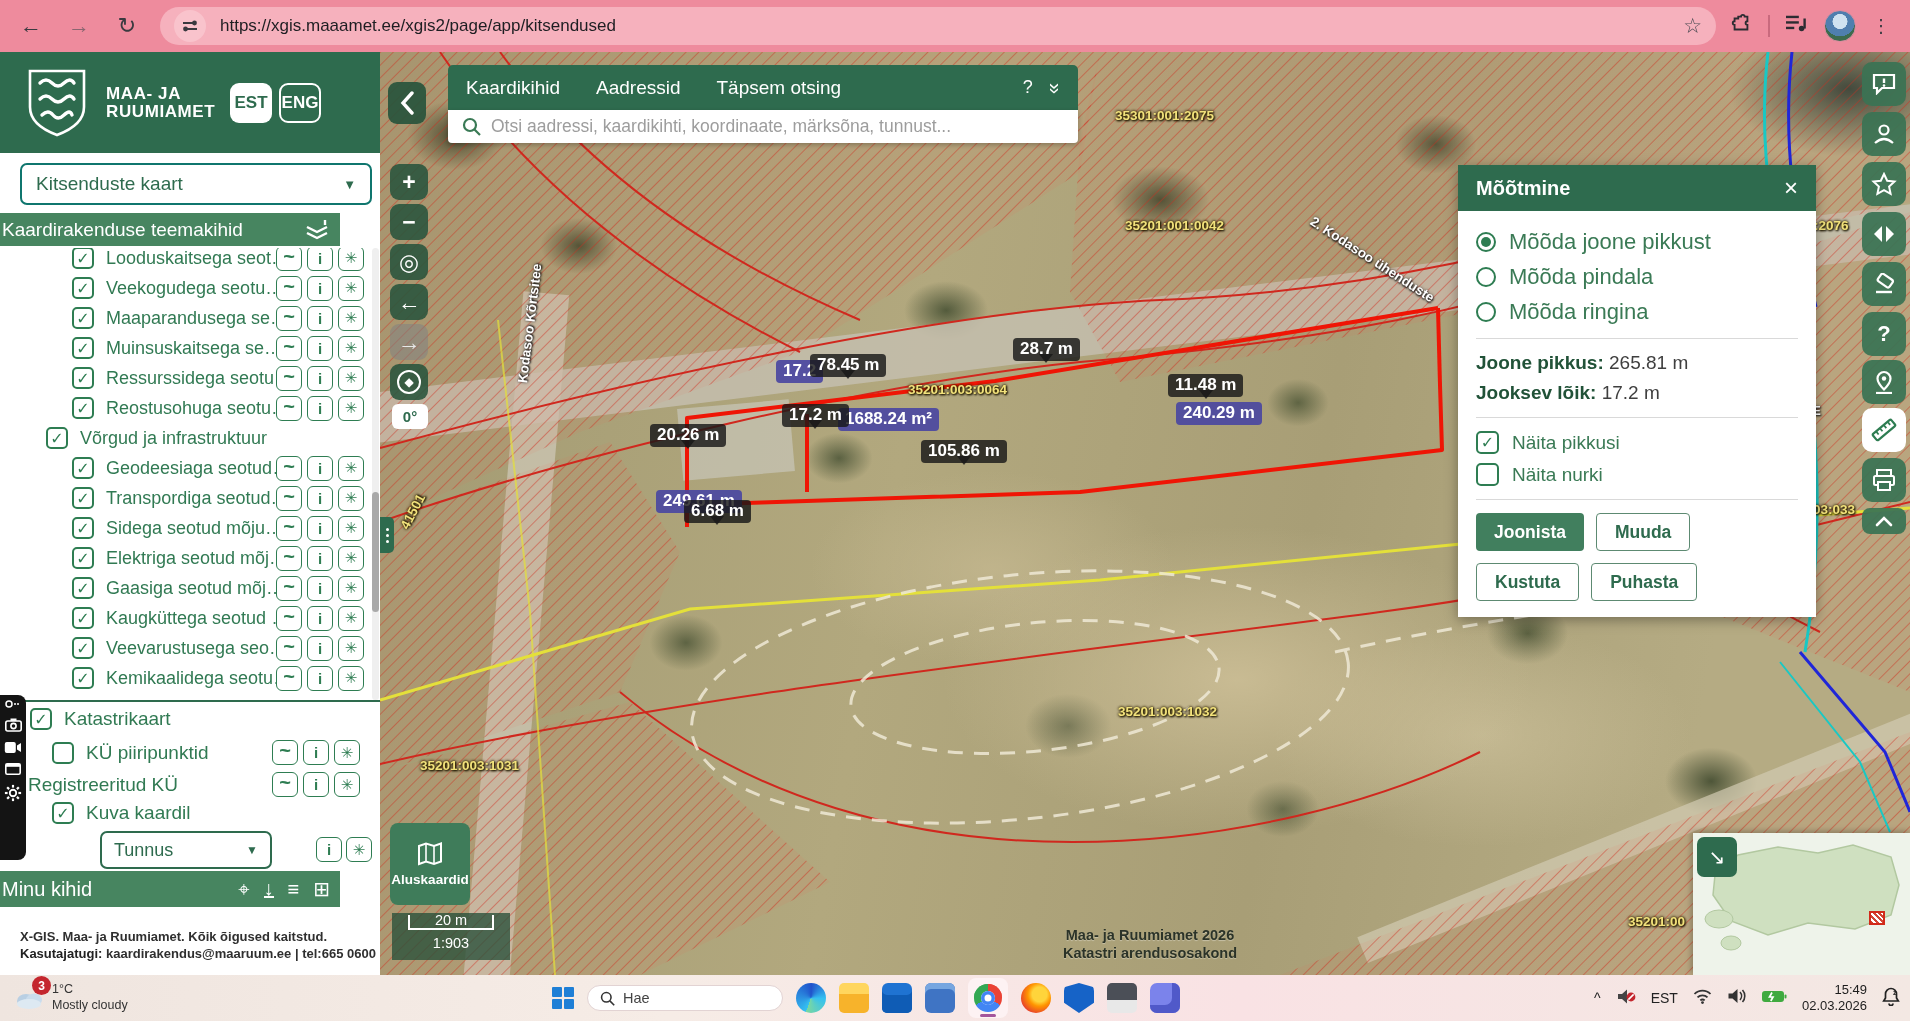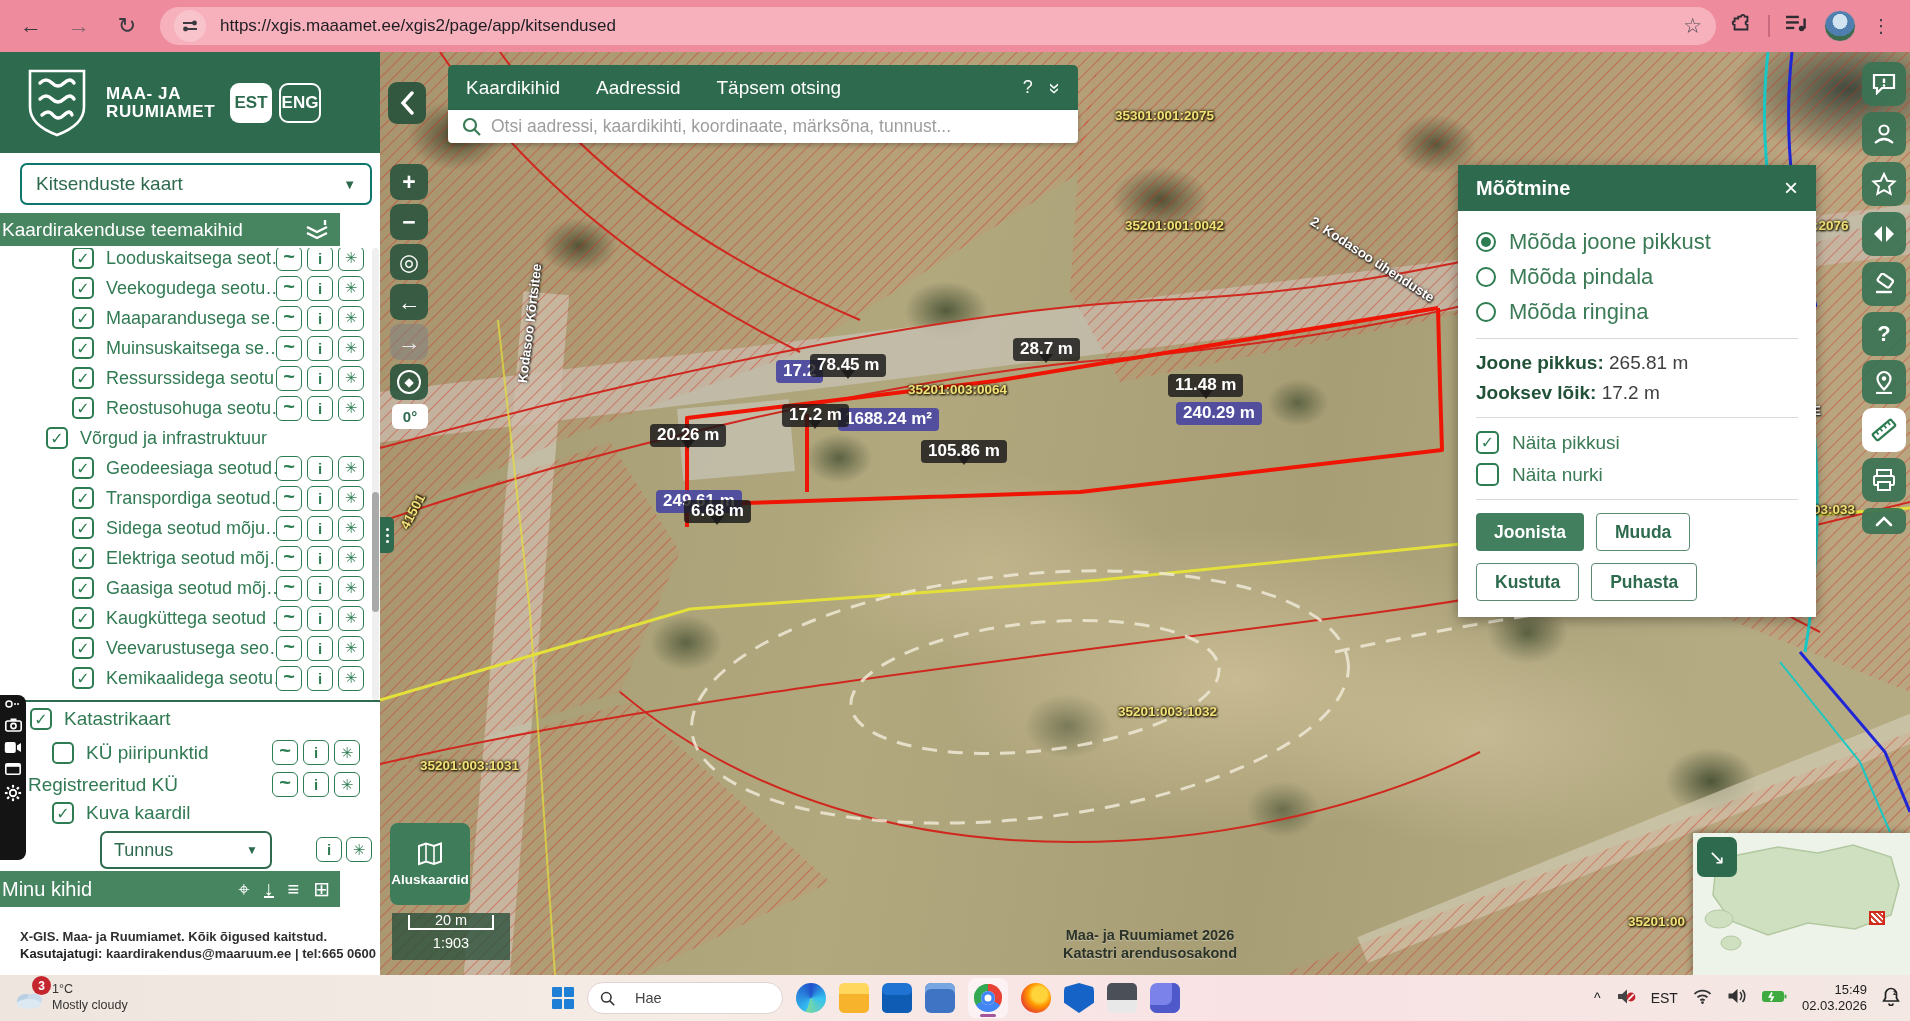--- a/index.html
+++ b/index.html
@@ -198,22 +198,22 @@
   .taskbar { position:absolute; left:0; top:975px; width:1910px; height:46px;
     background:linear-gradient(90deg,#efe5df,#f6ece6 35%,#f9e2e4 65%,#f3e8e3);
     display:flex; align-items:center; z-index:50; }
   .weather { display:flex; align-items:center; gap:8px; margin-left:14px; position:relative; width:170px; }
   .wbadge { position:absolute; left:18px; top:-6px; background:#c4262e; color:#fff; font-size:12px; font-weight:bold;
     width:19px; height:19px; border-radius:50%; display:flex; align-items:center; justify-content:center; z-index:2; }
   .wtxt { font-size:12.5px; color:#333; line-height:1.25; }
   .task-center { position:absolute; left:552px; display:flex; align-items:center; gap:13px; }
   .win-flag { width:22px; height:22px; display:grid; grid-template-columns:10px 10px; grid-gap:2px; }
   .win-flag i { background:#1e7fd6; border-radius:1px; }
-  .task-search { width:196px; height:32px; background:#fff; border-radius:17px; border:1px solid #e2d3d3;
-    display:flex; align-items:center; padding:0 12px; gap:20px; color:#444; font-size:14.5px; }
+  .task-search { width:196px; height:26px; background:#fff; border-radius:17px; border:1px solid #e2d3d3;
+    display:flex; align-items:center; padding:0 12px; gap:8px; color:#444; font-size:14.5px; }
   .app-ic { width:30px; height:30px; border-radius:7px; flex:none; position:relative; }
   .chrome-active { width:40px; height:40px; background:#fdf2f3; border-radius:8px;
     display:flex; align-items:center; justify-content:center; position:relative; }
   .chrome-active::after { content:""; position:absolute; bottom:1px; left:12px; width:16px; height:3px;
     border-radius:2px; background:#a4559b; }
   .chrome-ball { width:28px; height:28px; border-radius:50%;
     background:conic-gradient(#ea4335 0 120deg,#4285f4 120deg 240deg,#34a853 240deg 360deg); position:relative; }
   .chrome-ball::before { content:""; position:absolute; inset:0; border-radius:50%;
     background:conic-gradient(#ea4335 0 33%,#fbbc05 33% 66%,#34a853 66% 100%); clip-path:inset(0 0 50% 0); }
   .chrome-ball::after { content:""; position:absolute; left:7px; top:7px; width:14px; height:14px; border-radius:50%;

